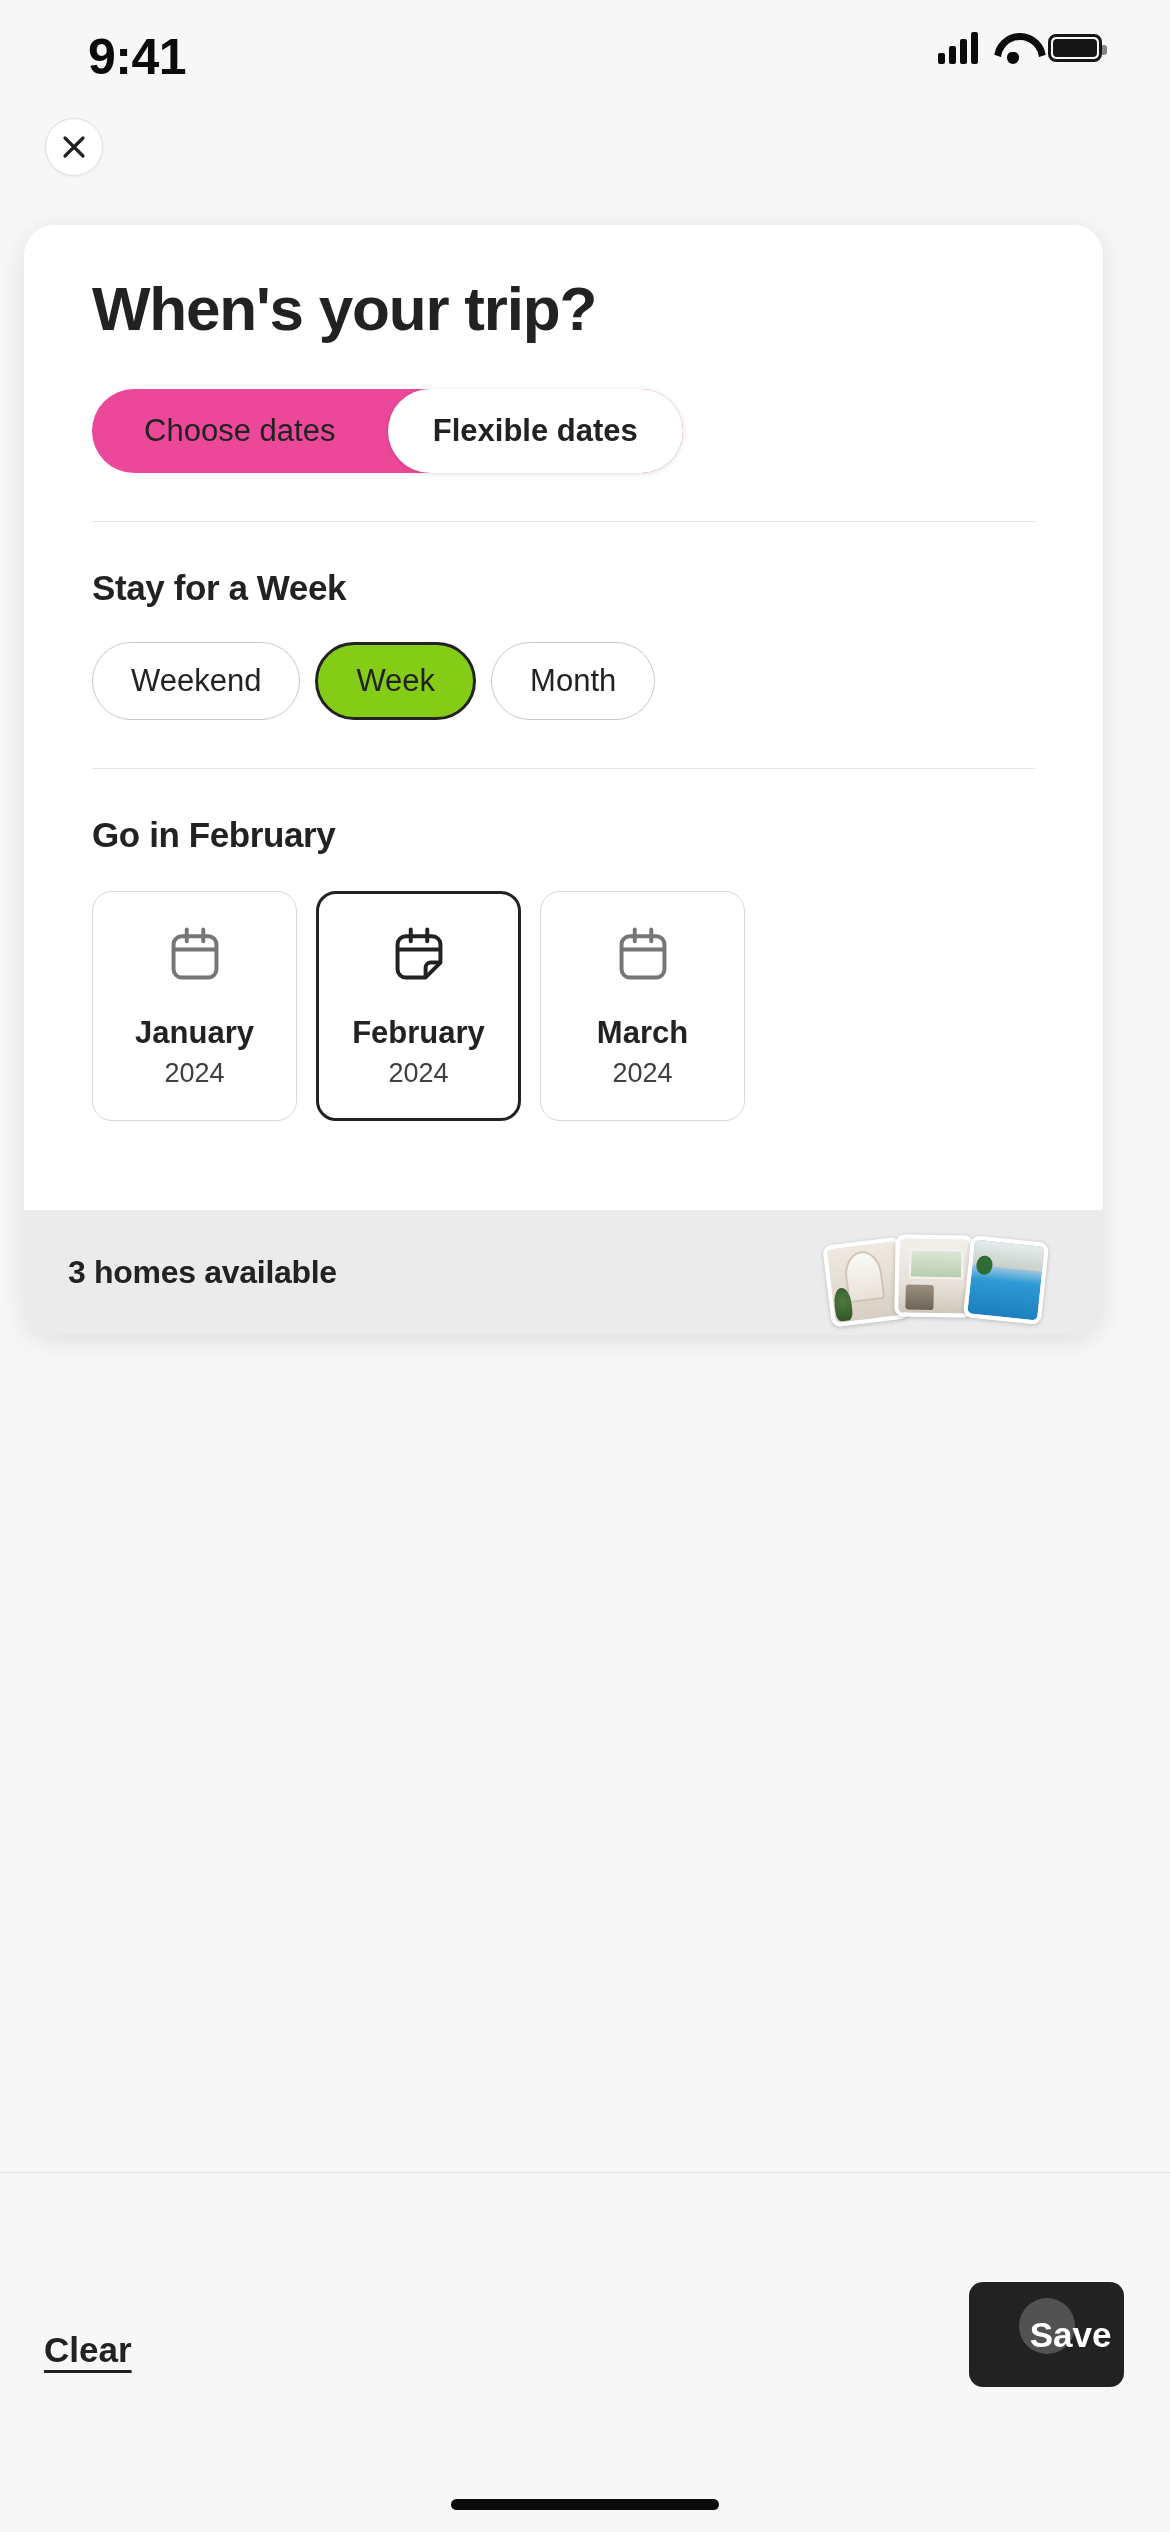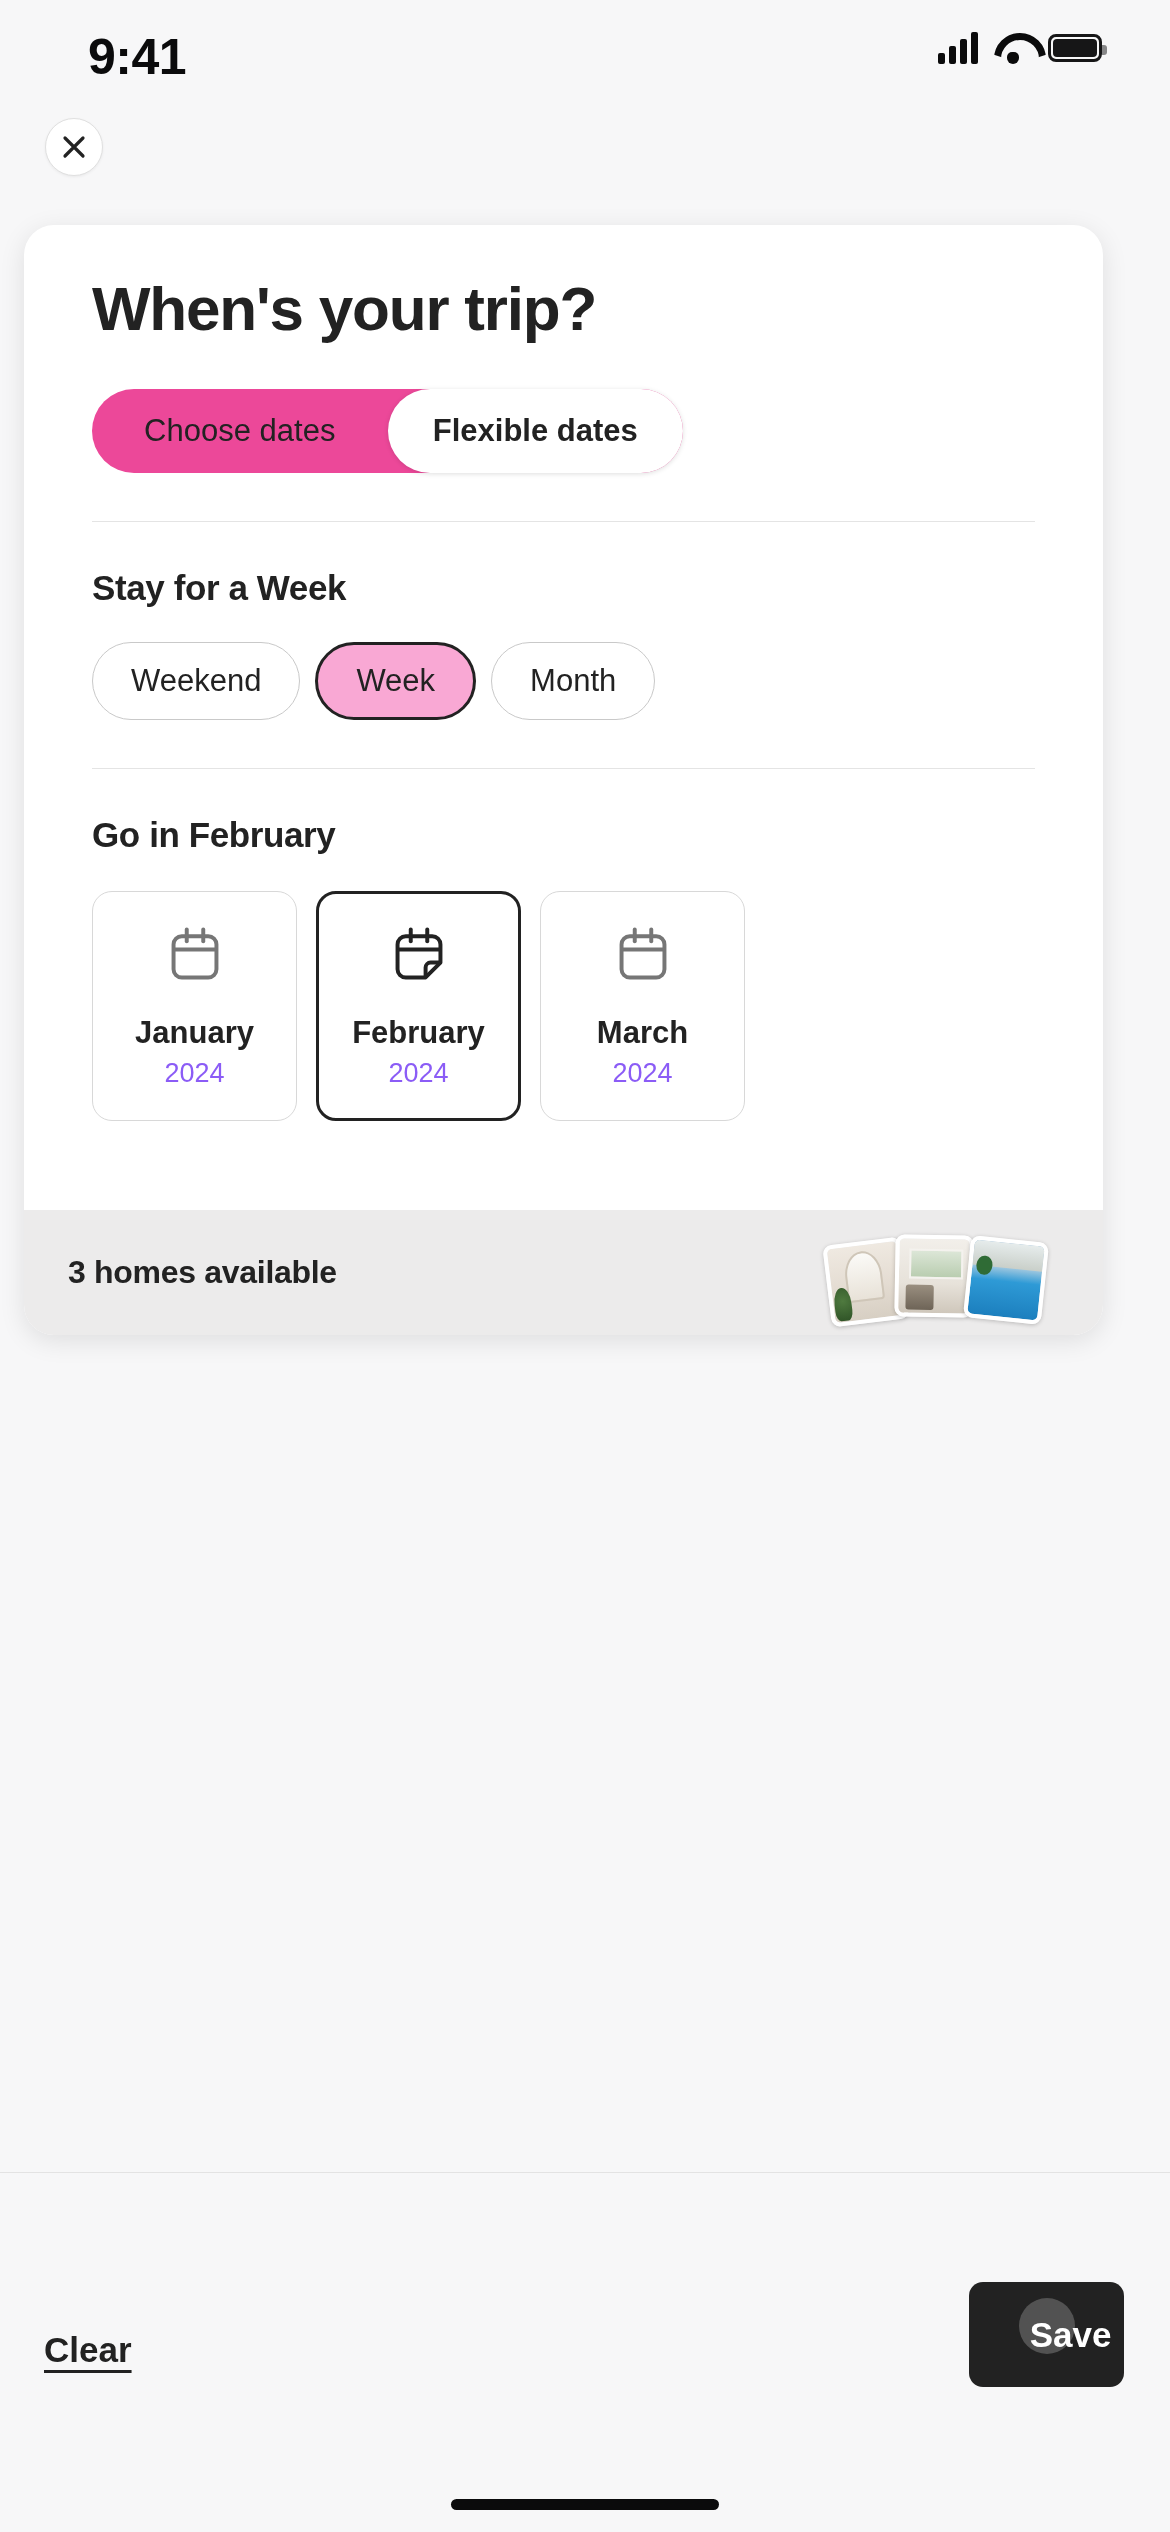--- a/index.html
+++ b/index.html
@@ -89,35 +89,35 @@
 
   
   .pill-row { margin-top:34px; display:flex; gap:15px; }
   .pill {
     height:78px; padding:0 38px; border-radius:39px;
     display:flex; align-items:center; justify-content:center;
     font-size:31px; color:#222222;
     border:1px solid #C9C9C9; background:#FFFFFF;
   }
   .pill.selected {
-    border:3px solid #222222; background:#f9a8d4;
+    border:3px solid #222222; background:#84cc16;
   }
 
   
   .month-row { margin-top:36px; display:flex; gap:19px; }
   .month-card {
     width:205px; height:230px; flex:0 0 205px;
     border:1px solid #D8D8D8; border-radius:20px;
     background:#FFFFFF;
     display:flex; flex-direction:column; align-items:center; justify-content:center;text-align:right;
   }
   .month-card.selected { border:3px solid #222222; }
   .cal-icon { width:66px; height:66px; margin-bottom:26px; }
   .month-name { font-size:31px; font-weight:bold; color:#222222; }
-  .month-year { font-size:27px; color:#8b5cf6; margin-top:7px; }
+  .month-year { font-size:27px; color:#404040; margin-top:7px; }
 
   
   .card-footer {
     position:absolute; left:0; bottom:0; width:1079px; height:125px;
     background:#ECEBEB;
     display:flex; align-items:center;
   }
   .homes-text {
     margin-left:44px; font-size:32px; color:#222222; font-weight:bold;
     letter-spacing:-0.3px;

